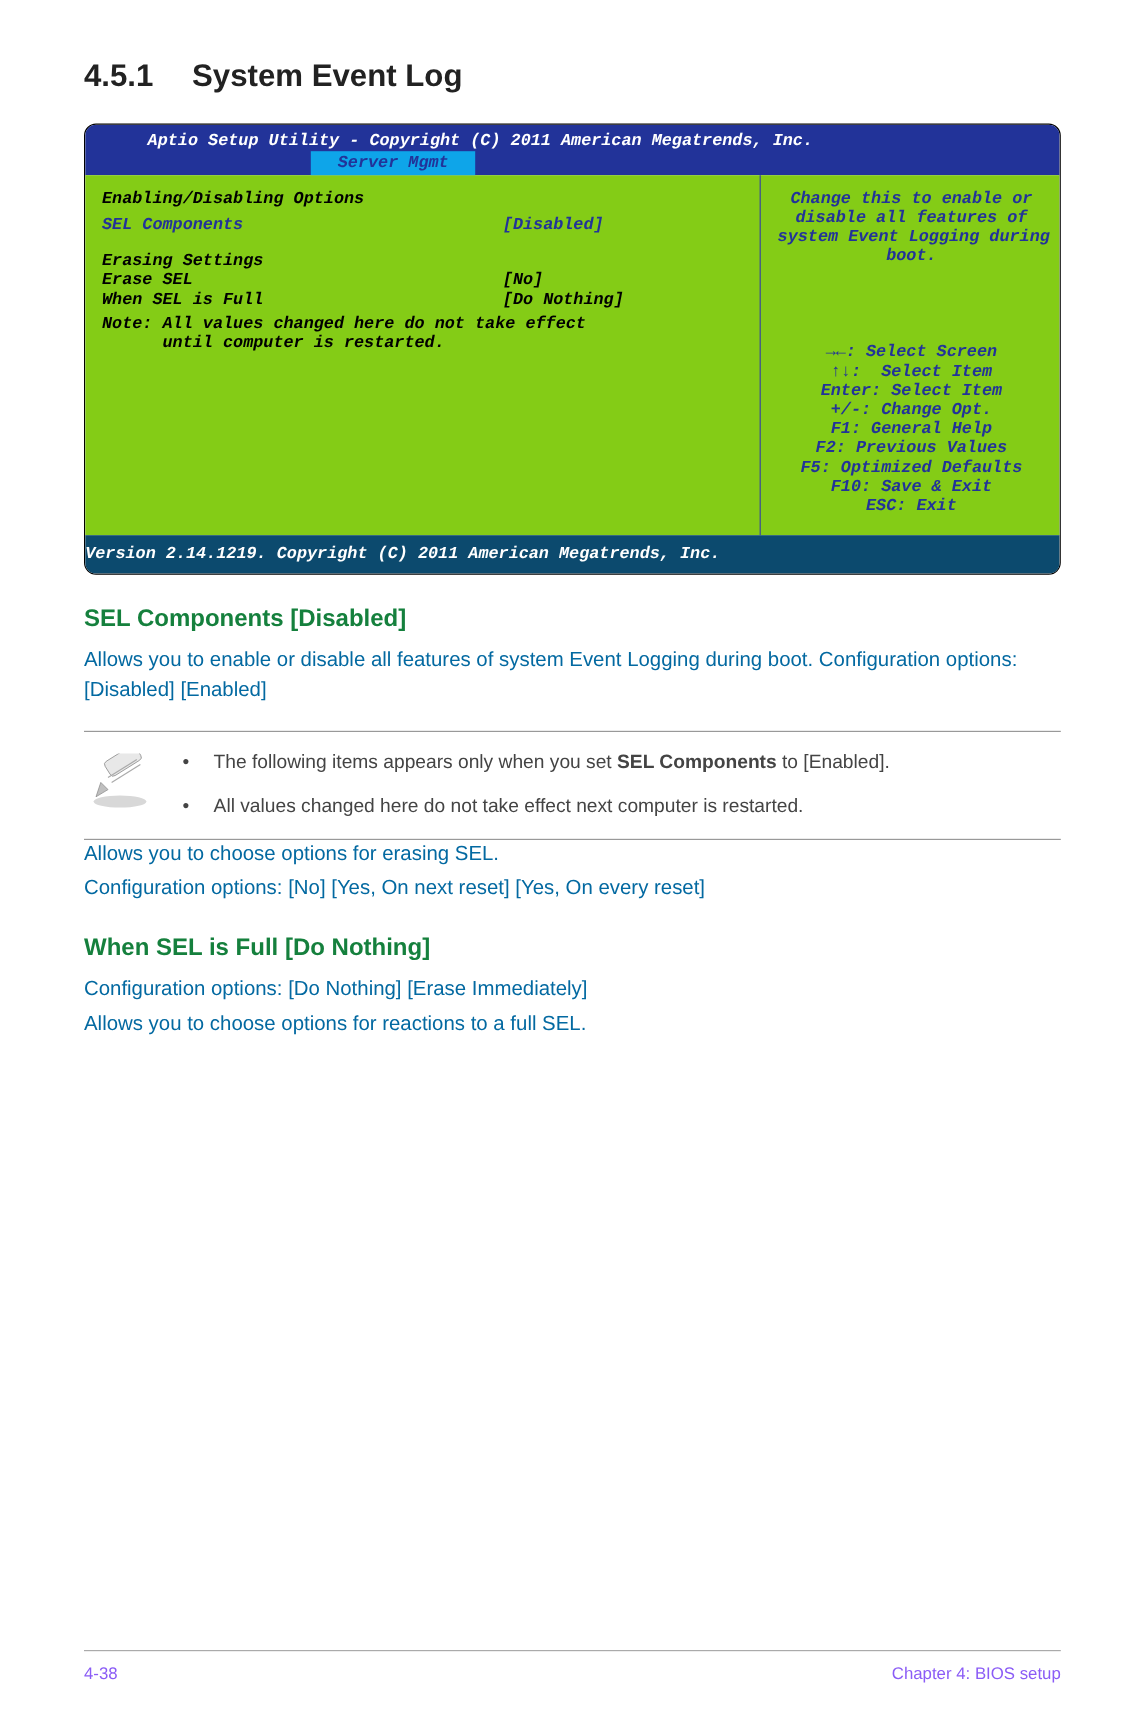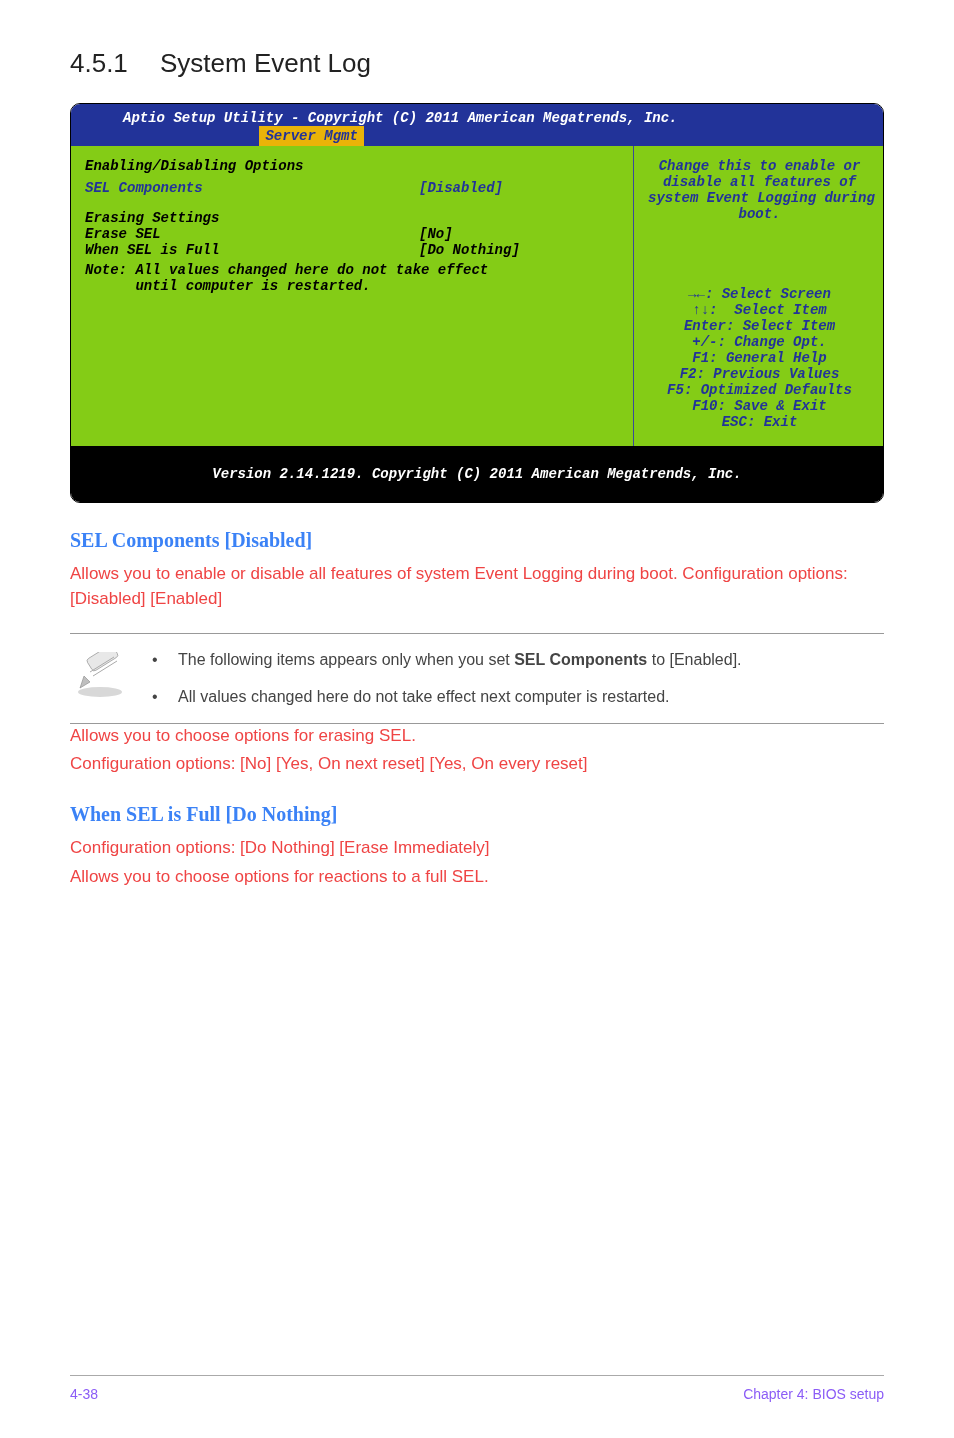--- a/index.html
+++ b/index.html
@@ -1,42 +1,42 @@
 <!DOCTYPE html>
 <html><head>
 <meta charset="utf-8">
 <style>
   * { box-sizing: border-box; margin: 0; padding: 0; }
   html, body { width: 954px; height: 1438px; background: #ffffff; font-family: Arial, Helvetica, sans-serif; color: #333; }
   .page { padding: 48px 70px 36px 70px; height: 100%; position: relative; }
 
-  h1.section-title { font-size: 26px; font-weight: normal; color: #222; margin-bottom: 24px; }
+  h1.section-title { font-size: 26px; font-weight: bold; color: #222; margin-bottom: 24px; }
   .section-number { display: inline-block; width: 90px; }
 
   
   .bios { border: 1px solid #000; border-radius: 10px; overflow: hidden; width: 100%; font-family: "Courier New", Courier, monospace; font-size: 14px; font-weight: bold; font-style: italic; }
   .bios-top { background: #223399; color: #ffffff; padding: 6px 10px 0 10px; }
   .bios-top-row { white-space: pre; }
-  .tab-box { display: inline-block; background: #eab308; color: #223399; padding: 2px 6px; position: relative; top: 0; margin-left: 2px; }
+  .tab-box { display: inline-block; background: #0ea5e9; color: #223399; padding: 2px 22px; position: relative; top: 0; margin-left: 2px; }
   .bios-body { display: flex; background: #84cc16; }
   .bios-left { flex: 1 1 auto; padding: 12px 14px 16px 14px; color: #000; }
   .bios-right { width: 250px; border-left: 1px solid #3a4a9a; padding: 12px 12px 16px 14px; color: #223399; text-align: center; }
   .bios-left .row { display: flex; }
   .bios-left .lbl { flex: 1 1 auto; white-space: pre; }
   .bios-left .val { width: 200px; white-space: pre; }
   .blue { color: #223399; }
   .black { color: #000; }
   .bios-note { margin-top: 4px; white-space: pre; }
   .bios-help-line { white-space: pre; }
   .bios-right-upper { min-height: 128px; }
-  .bios-bottom { background: #000000; color: #fff; text-align: center; padding: 20px 0; }
+  .bios-bottom { background: #0c4a6e; color: #fff; text-align: left; padding: 8px 0; }
 
   
-  h2.subhead { font-size: 20px; font-weight: bold; color: #3b82f6; margin-top: 26px; margin-bottom: 10px; font-family: Liberation Serif, serif; }
-  p.body { font-size: 17px; color: #ef4444; line-height: 1.45; margin-bottom: 4px; }
+  h2.subhead { font-size: 20px; font-weight: bold; color: #15803d; margin-top: 26px; margin-bottom: 10px; }
+  p.body { font-size: 17px; color: #0369a1; line-height: 1.45; margin-bottom: 4px; }
 
   
   .callout { margin-top: 22px; border-top: 1px solid #999; border-bottom: 1px solid #999; padding: 14px 0; display: flex; gap: 22px; align-items: flex-start; }
   .callout-icon { width: 60px; display: flex; justify-content: center; padding-top: 4px; }
   .callout-list { flex: 1; font-size: 16px; color: #444; }
   .callout-list .item { display: flex; gap: 20px; margin-bottom: 14px; line-height: 1.45; }
   .callout-list .item:last-child { margin-bottom: 0; }
   .bullet { width: 6px; }
   .strong { font-weight: bold; }
 

